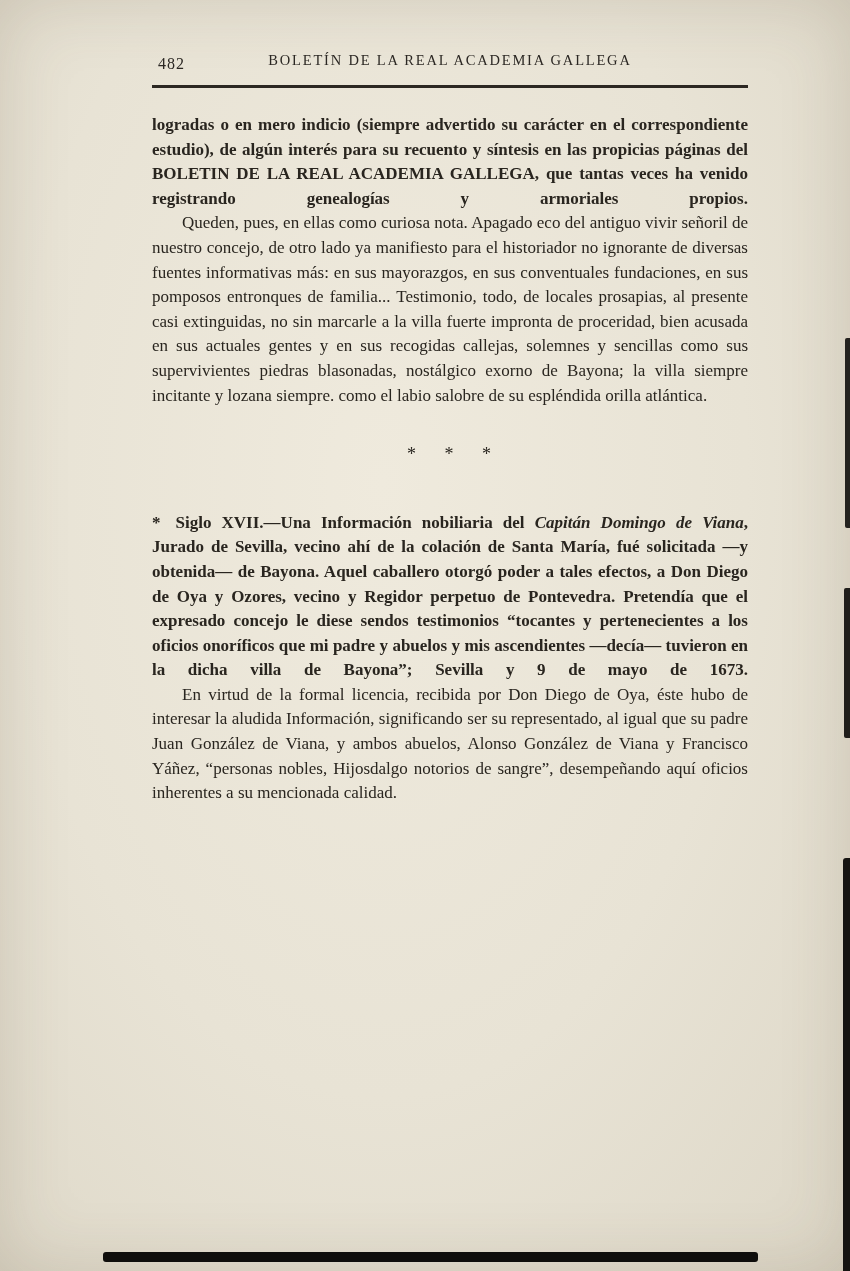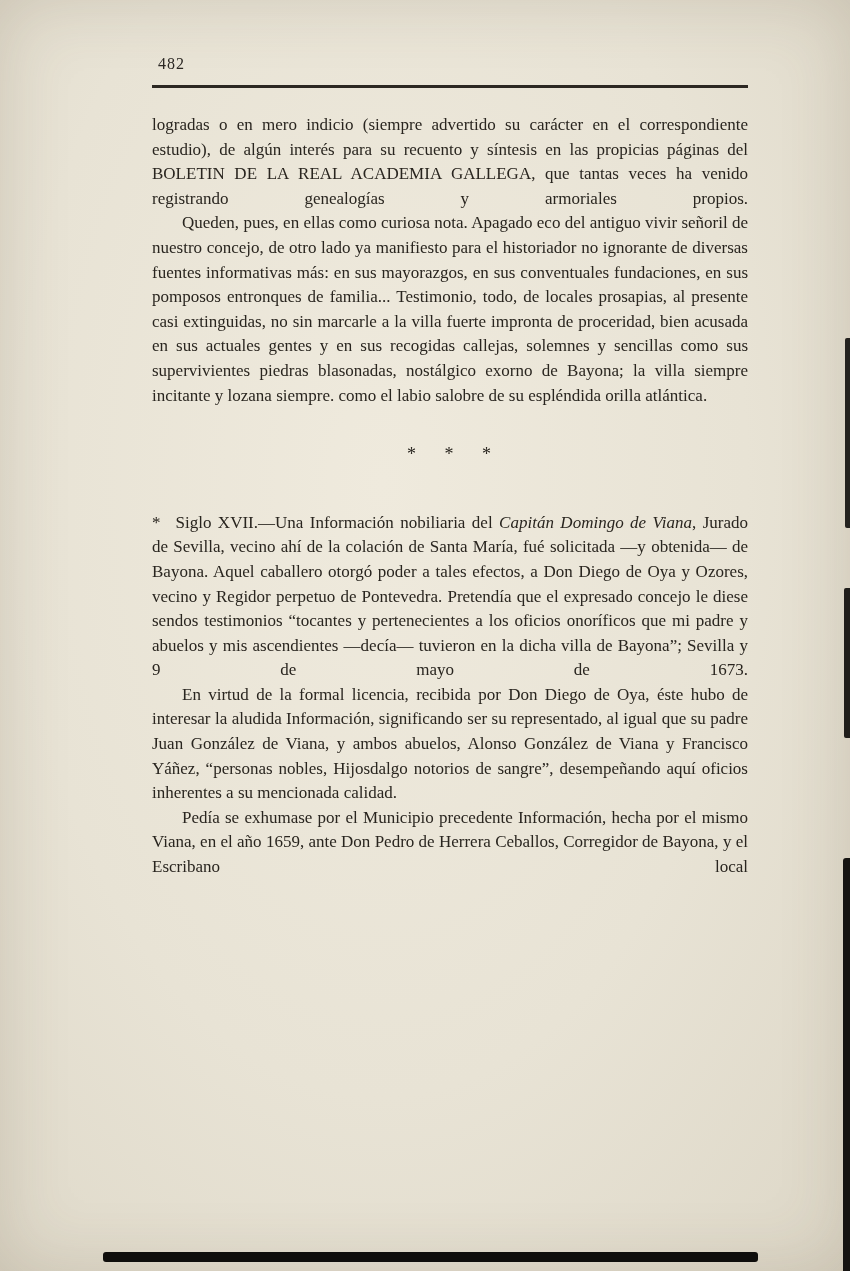--- a/index.html
+++ b/index.html
@@ -33,21 +33,21 @@
     background:#2c2822;
   }
   .text-column {
     position:absolute; left:152px; top:113px; width:596px;
     font-size:17px; line-height:24.6px;
     text-align:justify;
     color:#29251f;
   }
   .para { text-indent:30px; margin:0; }
   .para.no-indent { text-indent:0; }
-  .para.justify-last { text-align-last:justify; }
+  .para.justify-last { text-align-last:justify;font-weight:bold; }
   .separator {
     text-align:center; text-indent:0;
     word-spacing:20px; font-size:18px;
     margin:34px 0 44px 0;
     letter-spacing:2px;
   }
   .footnote-marker { margin-right:15px; }
   em { font-style:italic; }
   .artifact { position:absolute; pointer-events:none; }
   .artifact-right-1 { right:0; top:338px; width:5px; height:190px; background:#24221f; border-radius:2px 0 0 2px; }
@@ -55,38 +55,38 @@
   .artifact-right-3 { right:0; top:858px; width:7px; height:413px; background:#161412; border-radius:3px 0 0 0; }
   .artifact-bottom { left:103px; top:1252px; width:655px; height:10px; background:#0f0e0c; border-radius:3px; }
 </style>
 </head>
 <body>
 
 <div class="page">
 
   <header class="page-header">
     <span class="page-number">482</span>
+    <span class="journal-title">BOLETÍN DE LA REAL ACADEMIA GALLEGA</span>
   </header>
 
   <div class="header-rule"></div>
 
   <main class="text-column">
 
     <p class="para no-indent justify-last">logradas o en mero indicio (siempre advertido su carácter en el correspondiente estudio), de algún interés para su recuento y síntesis en las propicias páginas del BOLETIN DE LA REAL ACADEMIA GALLEGA, que tantas veces ha venido registrando genealogías y armoriales propios.</p>
 
     <p class="para">Queden, pues, en ellas como curiosa nota. Apagado eco del antiguo vivir señoril de nuestro concejo, de otro lado ya manifiesto para el historiador no ignorante de diversas fuentes informativas más: en sus mayorazgos, en sus conventuales fundaciones, en sus pomposos entronques de familia... Testimonio, todo, de locales prosapias, al presente casi extinguidas, no sin marcarle a la villa fuerte impronta de proceridad, bien acusada en sus actuales gentes y en sus recogidas callejas, solemnes y sencillas como sus supervivientes piedras blasonadas, nostálgico exorno de Bayona; la villa siempre incitante y lozana siempre. como el labio salobre de su espléndida orilla atlántica.</p>
 
 
     <div class="separator">* * *</div>
 
     <p class="para no-indent justify-last"><span class="footnote-marker">*</span><span>Siglo XVII.—Una Información nobiliaria del </span><em>Capitán Domingo de Viana</em><span>, Jurado de Sevilla, vecino ahí de la colación de Santa María, fué solicitada —y obtenida— de Bayona. Aquel caballero otorgó poder a tales efectos, a Don Diego de Oya y Ozores, vecino y Regidor perpetuo de Pontevedra. Pretendía que el expresado concejo le diese sendos testimonios “tocantes y pertenecientes a los oficios onoríficos que mi padre y abuelos y mis ascendientes —decía— tuvieron en la dicha villa de Bayona”; Sevilla y 9 de mayo de 1673.</span></p>
 
     <p class="para">En virtud de la formal licencia, recibida por Don Diego de Oya, éste hubo de interesar la aludida Información, significando ser su representado, al igual que su padre Juan González de Viana, y ambos abuelos, Alonso González de Viana y Francisco Yáñez, “personas nobles, Hijosdalgo notorios de sangre”, desempeñando aquí oficios inherentes a su mencionada calidad.</p>
 
-    <p class="para justify-last">Pedía se exhumase por el Municipio precedente Información, hecha por el mismo Viana, en el año 1659, ante Don Pedro de Herrera Ceballos, Corregidor de Bayona, y el Escribano local</p>
 
   </main>
 
   <div class="artifact artifact-right-1"></div>
   <div class="artifact artifact-right-2"></div>
   <div class="artifact artifact-right-3"></div>
   <div class="artifact artifact-bottom"></div>
 
 </div>
 

